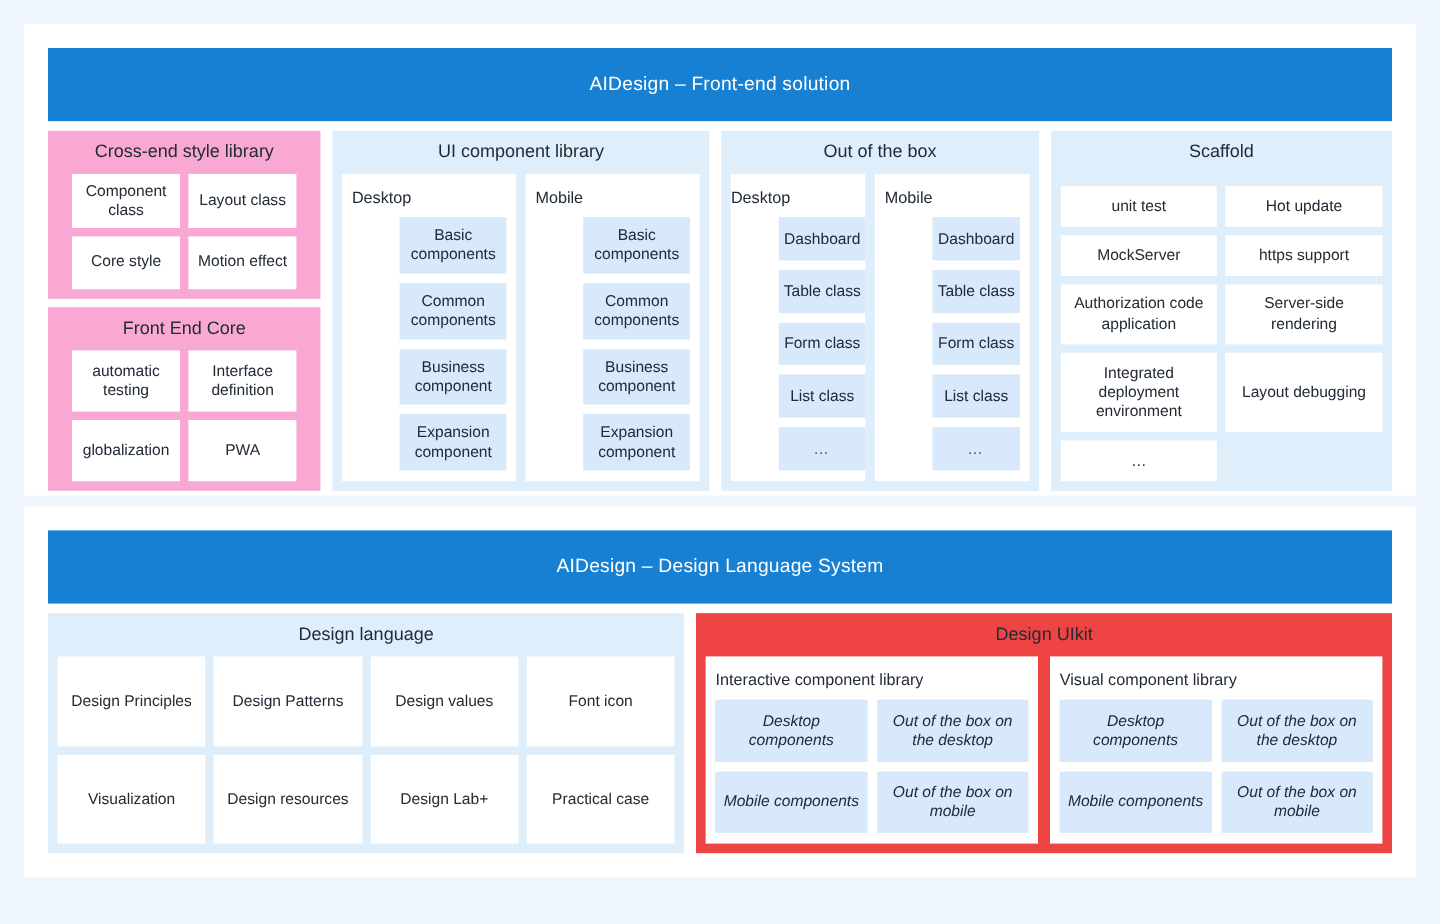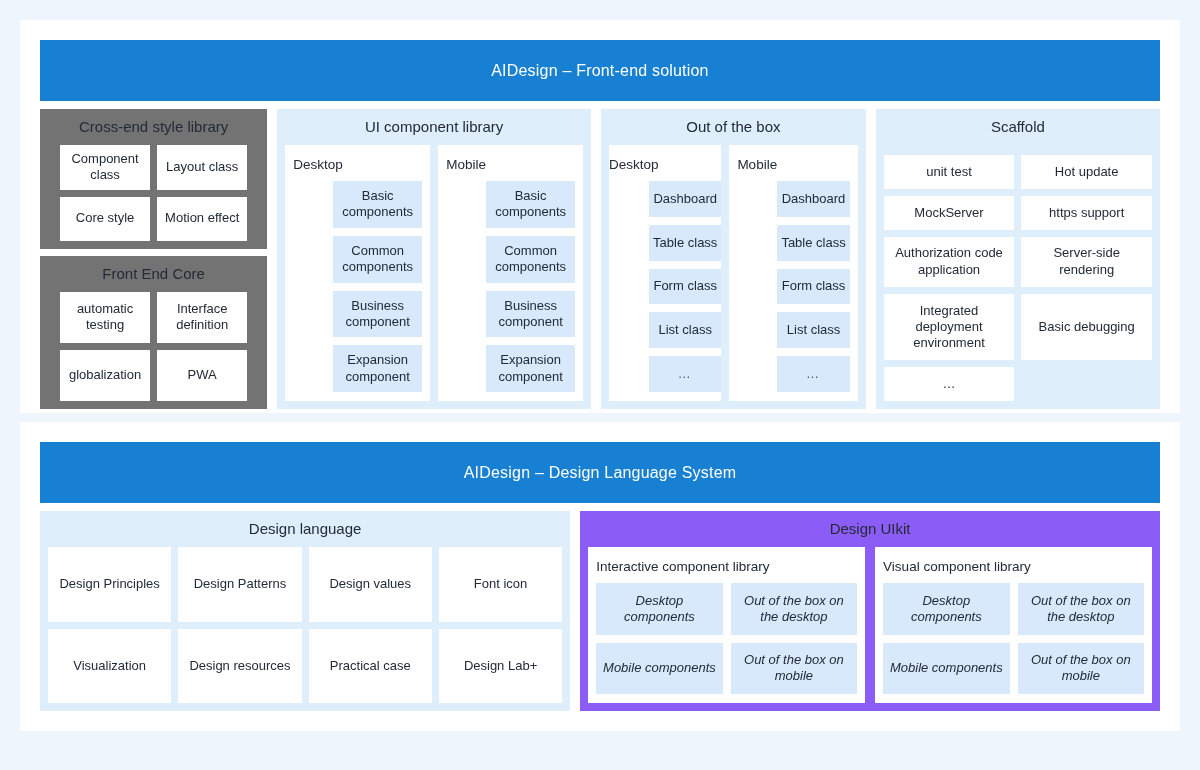--- a/index.html
+++ b/index.html
@@ -46,42 +46,42 @@
   .tile {
     background: #ffffff; color: #222b36;
     font-size: 13px; line-height: 1.25;
     display: flex; align-items: center; justify-content: center; text-align: center;
     padding: 6px 4px;
   }
   .tile.h2 { min-height: 44px; }
 
   
   .stack { display: flex; flex-direction: column; gap: 7px; height: 100%; }
-  .subpanel { background: #737373; }
+  .subpanel { background: #f9a8d4; }
 
   
   .duo { display: flex; gap: 8px; padding: 0 8px 8px; flex: 1; }
   .innerpanel { background: #ffffff; flex: 1; display: flex; flex-direction: column; padding: 8px 8px 9px; }
   .innerpanel-title { text-align: left; font-size: 13.5px; color: #222b36; padding: 4px 0 9px; }
   .bluetiles { display: flex; flex-direction: column; gap: 8px; flex: 1; padding-left: 40px; }
   .btile {
     background: #d7e9fb; color: #222b36;
     font-size: 13px; line-height: 1.25; text-align: center;
     display: flex; align-items: center; justify-content: center;
     flex: 1; padding: 4px 3px;
   }
   .btile.dots { letter-spacing: 2px; color: #4b5a6a; }
 
   
   .scaffold-grid { display: grid; grid-template-columns: 1fr 1fr; gap: 7px; padding: 0 8px 8px; flex: 1; margin-top: 10px; }
 
   
   .cols2 { display: flex; gap: 10px; margin-top: 8px; height: 200px; }
   .col-dl { width: 535px; background: #deeefb; display: flex; flex-direction: column; }
-  .col-kit { width: 585px; background: #8b5cf6; display: flex; flex-direction: column; }
+  .col-kit { width: 585px; background: #ef4444; display: flex; flex-direction: column; }
 
   .dl-grid {
     display: grid; grid-template-columns: repeat(4, 1fr); grid-template-rows: 1fr 1fr;
     gap: 7px; padding: 0 8px 8px; flex: 1;
   }
   .kit-duo { display: flex; gap: 10px; padding: 0 8px 8px; flex: 1; }
   .kit-panel { background: #ffffff; flex: 1; display: flex; flex-direction: column; padding: 8px 8px 9px; }
   .kit-grid { display: grid; grid-template-columns: 1fr 1fr; grid-template-rows: 1fr 1fr; gap: 8px; flex: 1; font-style: italic; }
 </style>
 </head>
@@ -173,21 +173,21 @@
       <div class="col col-4">
         <div class="panel-title">Scaffold</div>
         <div class="scaffold-grid">
           <div class="tile">unit test</div>
           <div class="tile">Hot update</div>
           <div class="tile">MockServer</div>
           <div class="tile">https support</div>
           <div class="tile">Authorization code application</div>
           <div class="tile">Server-side rendering</div>
           <div class="tile">Integrated deployment environment</div>
-          <div class="tile">Basic debugging</div>
+          <div class="tile">Layout debugging</div>
           <div class="tile dots">…</div>
         </div>
       </div>
 
     </div>
   </div>
 
   <div class="card card-bottom">
 
     <div class="banner">
@@ -198,22 +198,22 @@
 
       <div class="col-dl">
         <div class="panel-title">Design language</div>
         <div class="dl-grid">
           <div class="tile">Design Principles</div>
           <div class="tile">Design Patterns</div>
           <div class="tile">Design values</div>
           <div class="tile">Font icon</div>
           <div class="tile">Visualization</div>
           <div class="tile">Design resources</div>
+          <div class="tile">Design Lab+</div>
           <div class="tile">Practical case</div>
-          <div class="tile">Design Lab+</div>
         </div>
       </div>
 
       <div class="col-kit">
         <div class="panel-title">Design UIkit</div>
         <div class="kit-duo">
 
           <div class="kit-panel">
             <div class="innerpanel-title">Interactive component library</div>
             <div class="kit-grid">

